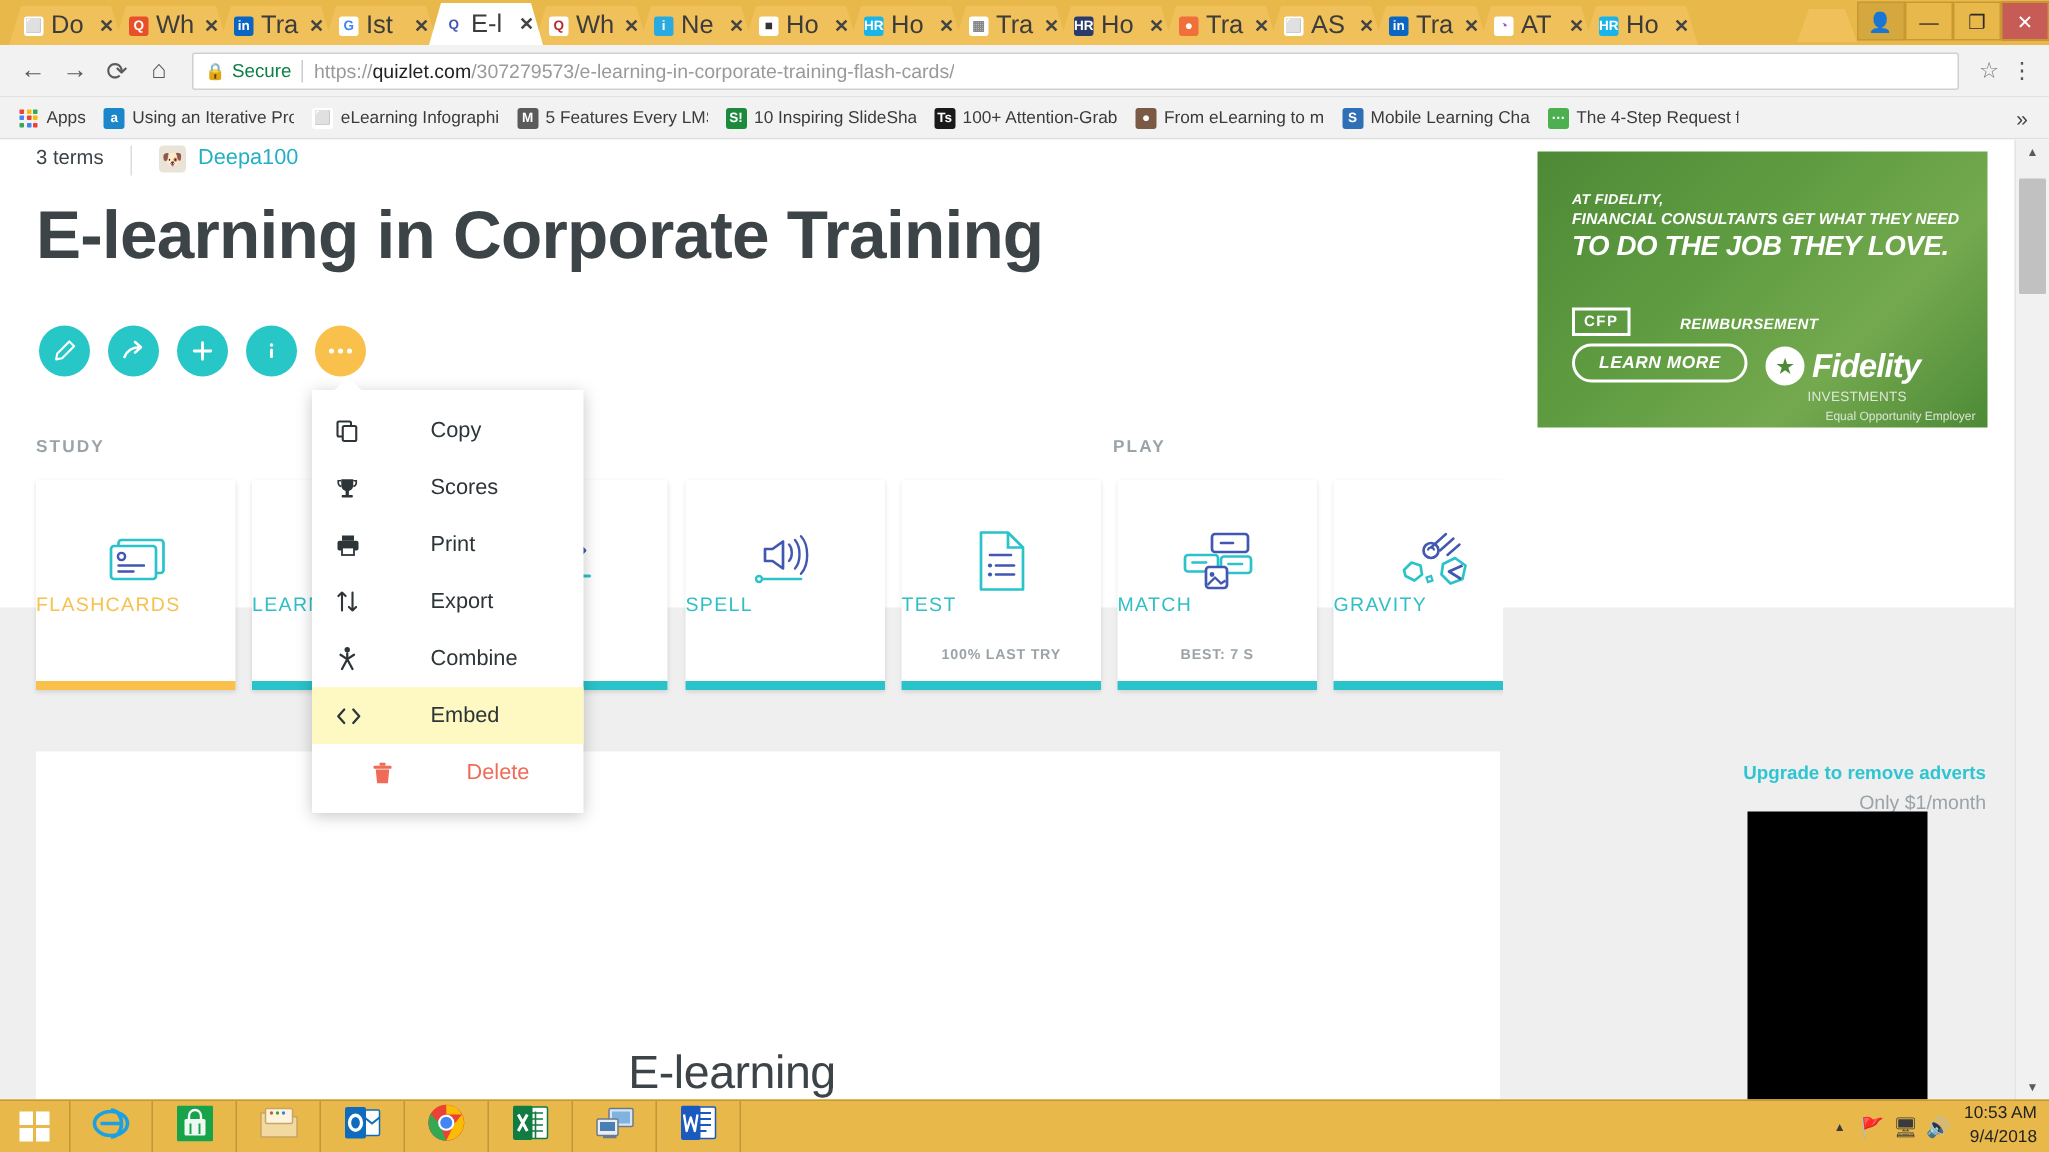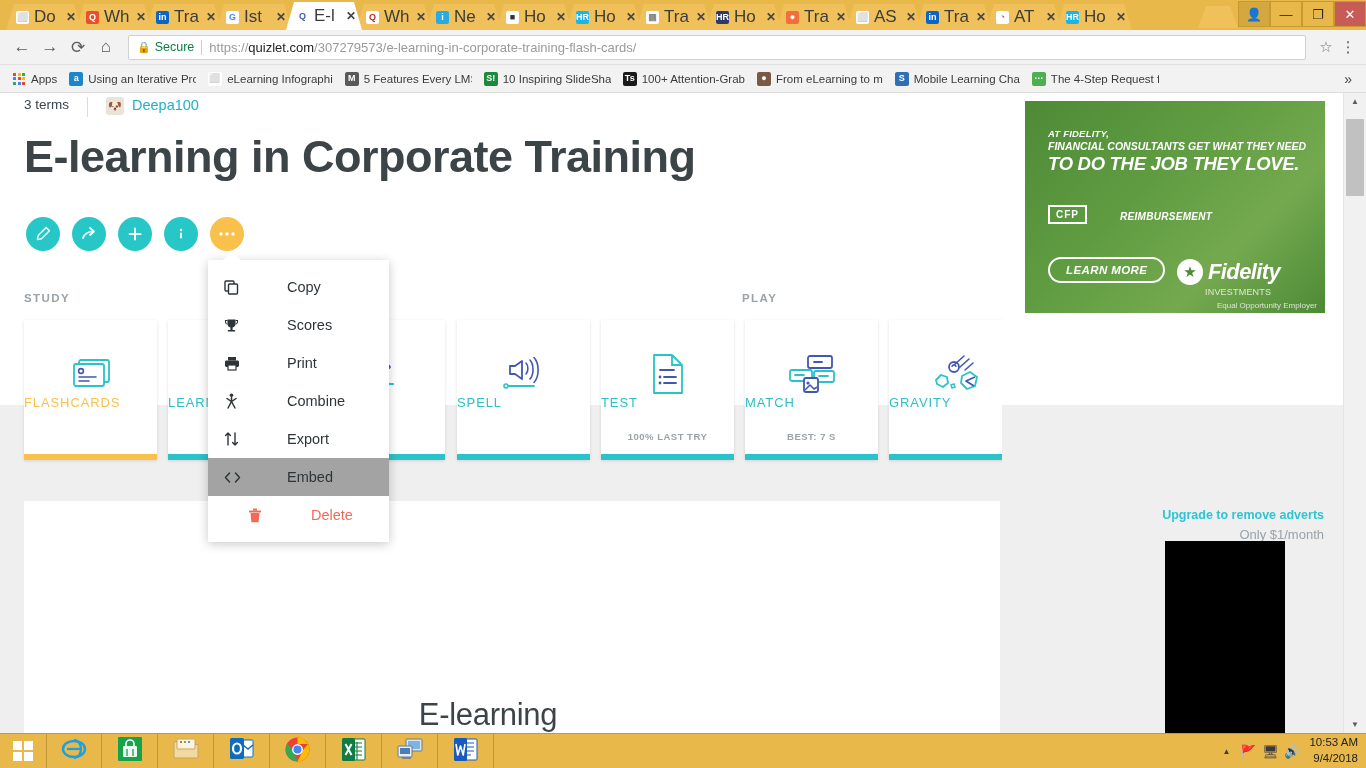--- a/index.html
+++ b/index.html
@@ -164,29 +164,29 @@
   .menu:before {
     content: ""; position: absolute; top: -9px; left: 14px;
     border-left: 10px solid transparent; border-right: 10px solid transparent;
     border-bottom: 10px solid #fff;
   }
   .mi {
     height: 38px; display: flex; align-items: center; padding-left: 16px;
     font-size: 14.5px; color: #2e3538; gap: 37px;
   }
   .mi .mii { width: 26px; display: flex; align-items: center; color: #2e3538; }
-  .mi.sel { background: #a3a3a3; }
+  .mi.sel { background: #fef9c3; }
   .mi.del { color: #ef6b58; padding-left: 40px; }
   .mi.del .mii { color: #ef6b58; }
 
   
   .adpanel { position: absolute; top: 0; left: 1002px; right: 23px; bottom: 0; background: #efefef; }
   .ad-white { position: absolute; top: 0; left: 0; right: 0; height: 312px; background: #fff; }
   .ad-box {
-    position: absolute; top: 8px; left: 23px; width: 300px; height: 212px;
+    position: absolute; top: 8px; left: 23px; width: 300px; height: 184px;
     background: linear-gradient(135deg,#4e8a36 0%, #5f9c41 40%, #74a94f 70%, #4d8a36 100%);
     overflow: hidden; color: #fff;
   }
   .ad-l1 { position: absolute; top: 27px; left: 23px; font-size: 9.5px; font-weight: bold; font-style: italic; letter-spacing: .2px; }
   .ad-l2 { position: absolute; top: 39px; left: 23px; font-size: 10.5px; font-weight: bold; font-style: italic; }
   .ad-l3 { position: absolute; top: 52px; left: 23px; font-size: 18.5px; font-weight: bold; font-style: italic; letter-spacing: -.3px; }
   .cfp-box { position: absolute; top: 104px; left: 23px; border: 2px solid #fff; padding: 2px 6px; font-size: 10px; font-weight: bold; letter-spacing: 1px; }
   .ad-reimb { position: absolute; top: 110px; left: 95px; font-size: 10px; font-weight: bold; font-style: italic; letter-spacing: .3px; }
   .learn-more {
     position: absolute; bottom: 30px; left: 23px; border: 2px solid #fff; border-radius: 16px;
@@ -568,34 +568,34 @@
                 <rect x="4" y="1" width="8" height="3.5" fill="#2e3538"></rect>
                 <rect x="1" y="4.5" width="14" height="6.5" rx="1.4" fill="#2e3538"></rect>
                 <rect x="4" y="9" width="8" height="5" fill="#fff" stroke="#2e3538" stroke-width="1.2"></rect>
               </svg>
             </span>
             <span>Print</span>
           </div>
           <div class="mi">
             <span class="mii">
               <svg width="15" height="16" viewBox="0 0 15 16">
+                <path d="M4 14V2M1.6 4.4L4 2l2.4 2.4" fill="none" stroke="#2e3538" stroke-width="1.4" stroke-linecap="round" stroke-linejoin="round"></path>
+                <path d="M11 2v12M8.6 11.6L11 14l2.4-2.4" fill="none" stroke="#2e3538" stroke-width="1.4" stroke-linecap="round" stroke-linejoin="round"></path>
+              </svg>
+            </span>
+            <span>Export</span>
+          </div>
+          <div class="mi">
+            <span class="mii">
+              <svg width="15" height="16" viewBox="0 0 15 16">
                 <circle cx="7.5" cy="2.2" r="1.8" fill="#2e3538"></circle>
                 <path d="M7.5 4.5v4M3 5.5l4.5 3 4.5-3M7.5 8.5L4 15M7.5 8.5L11 15" stroke="#2e3538" stroke-width="1.5" stroke-linecap="round" fill="none"></path>
               </svg>
             </span>
             <span>Combine</span>
-          </div>
-          <div class="mi">
-            <span class="mii">
-              <svg width="15" height="16" viewBox="0 0 15 16">
-                <path d="M4 14V2M1.6 4.4L4 2l2.4 2.4" fill="none" stroke="#2e3538" stroke-width="1.4" stroke-linecap="round" stroke-linejoin="round"></path>
-                <path d="M11 2v12M8.6 11.6L11 14l2.4-2.4" fill="none" stroke="#2e3538" stroke-width="1.4" stroke-linecap="round" stroke-linejoin="round"></path>
-              </svg>
-            </span>
-            <span>Export</span>
           </div>
           <div class="mi sel">
             <span class="mii">
               <svg width="17" height="13" viewBox="0 0 17 13">
                 <path d="M5.5 2L1.5 6.5 5.5 11M11.5 2l4 4.5-4 4.5" fill="none" stroke="#2e3538" stroke-width="1.5" stroke-linecap="round" stroke-linejoin="round"></path>
               </svg>
             </span>
             <span>Embed</span>
           </div>
           <div class="mi del">

